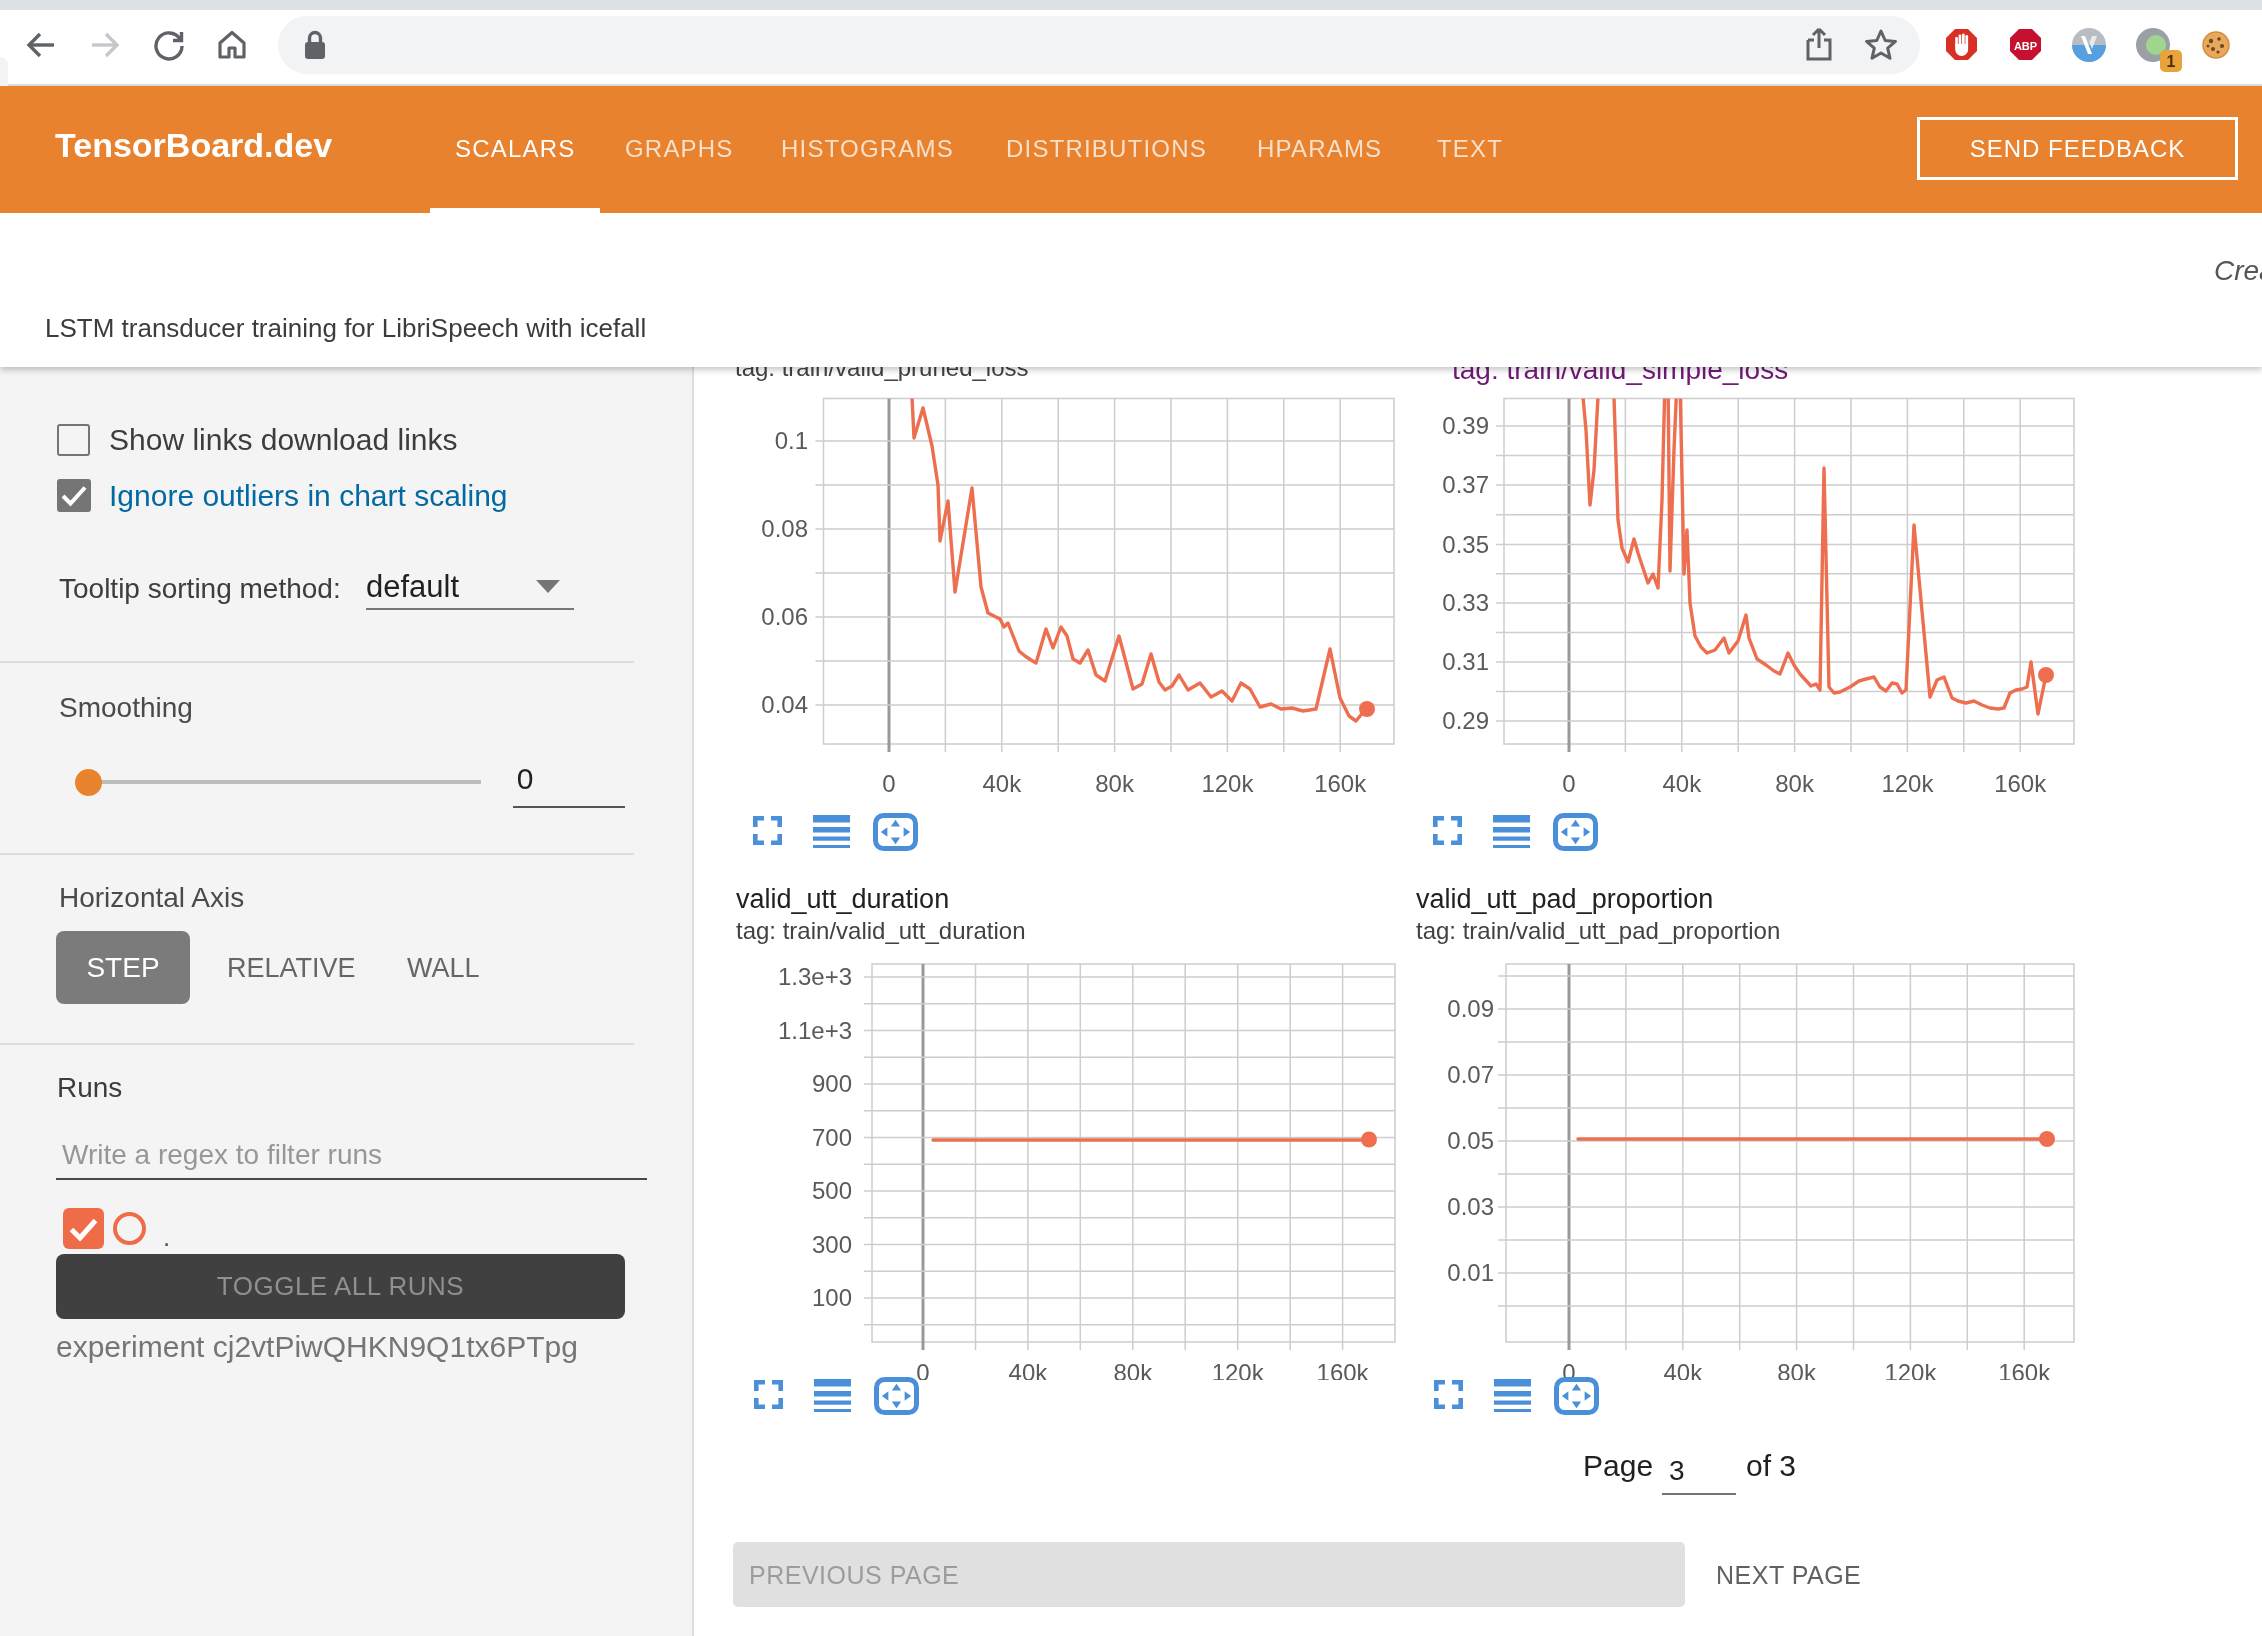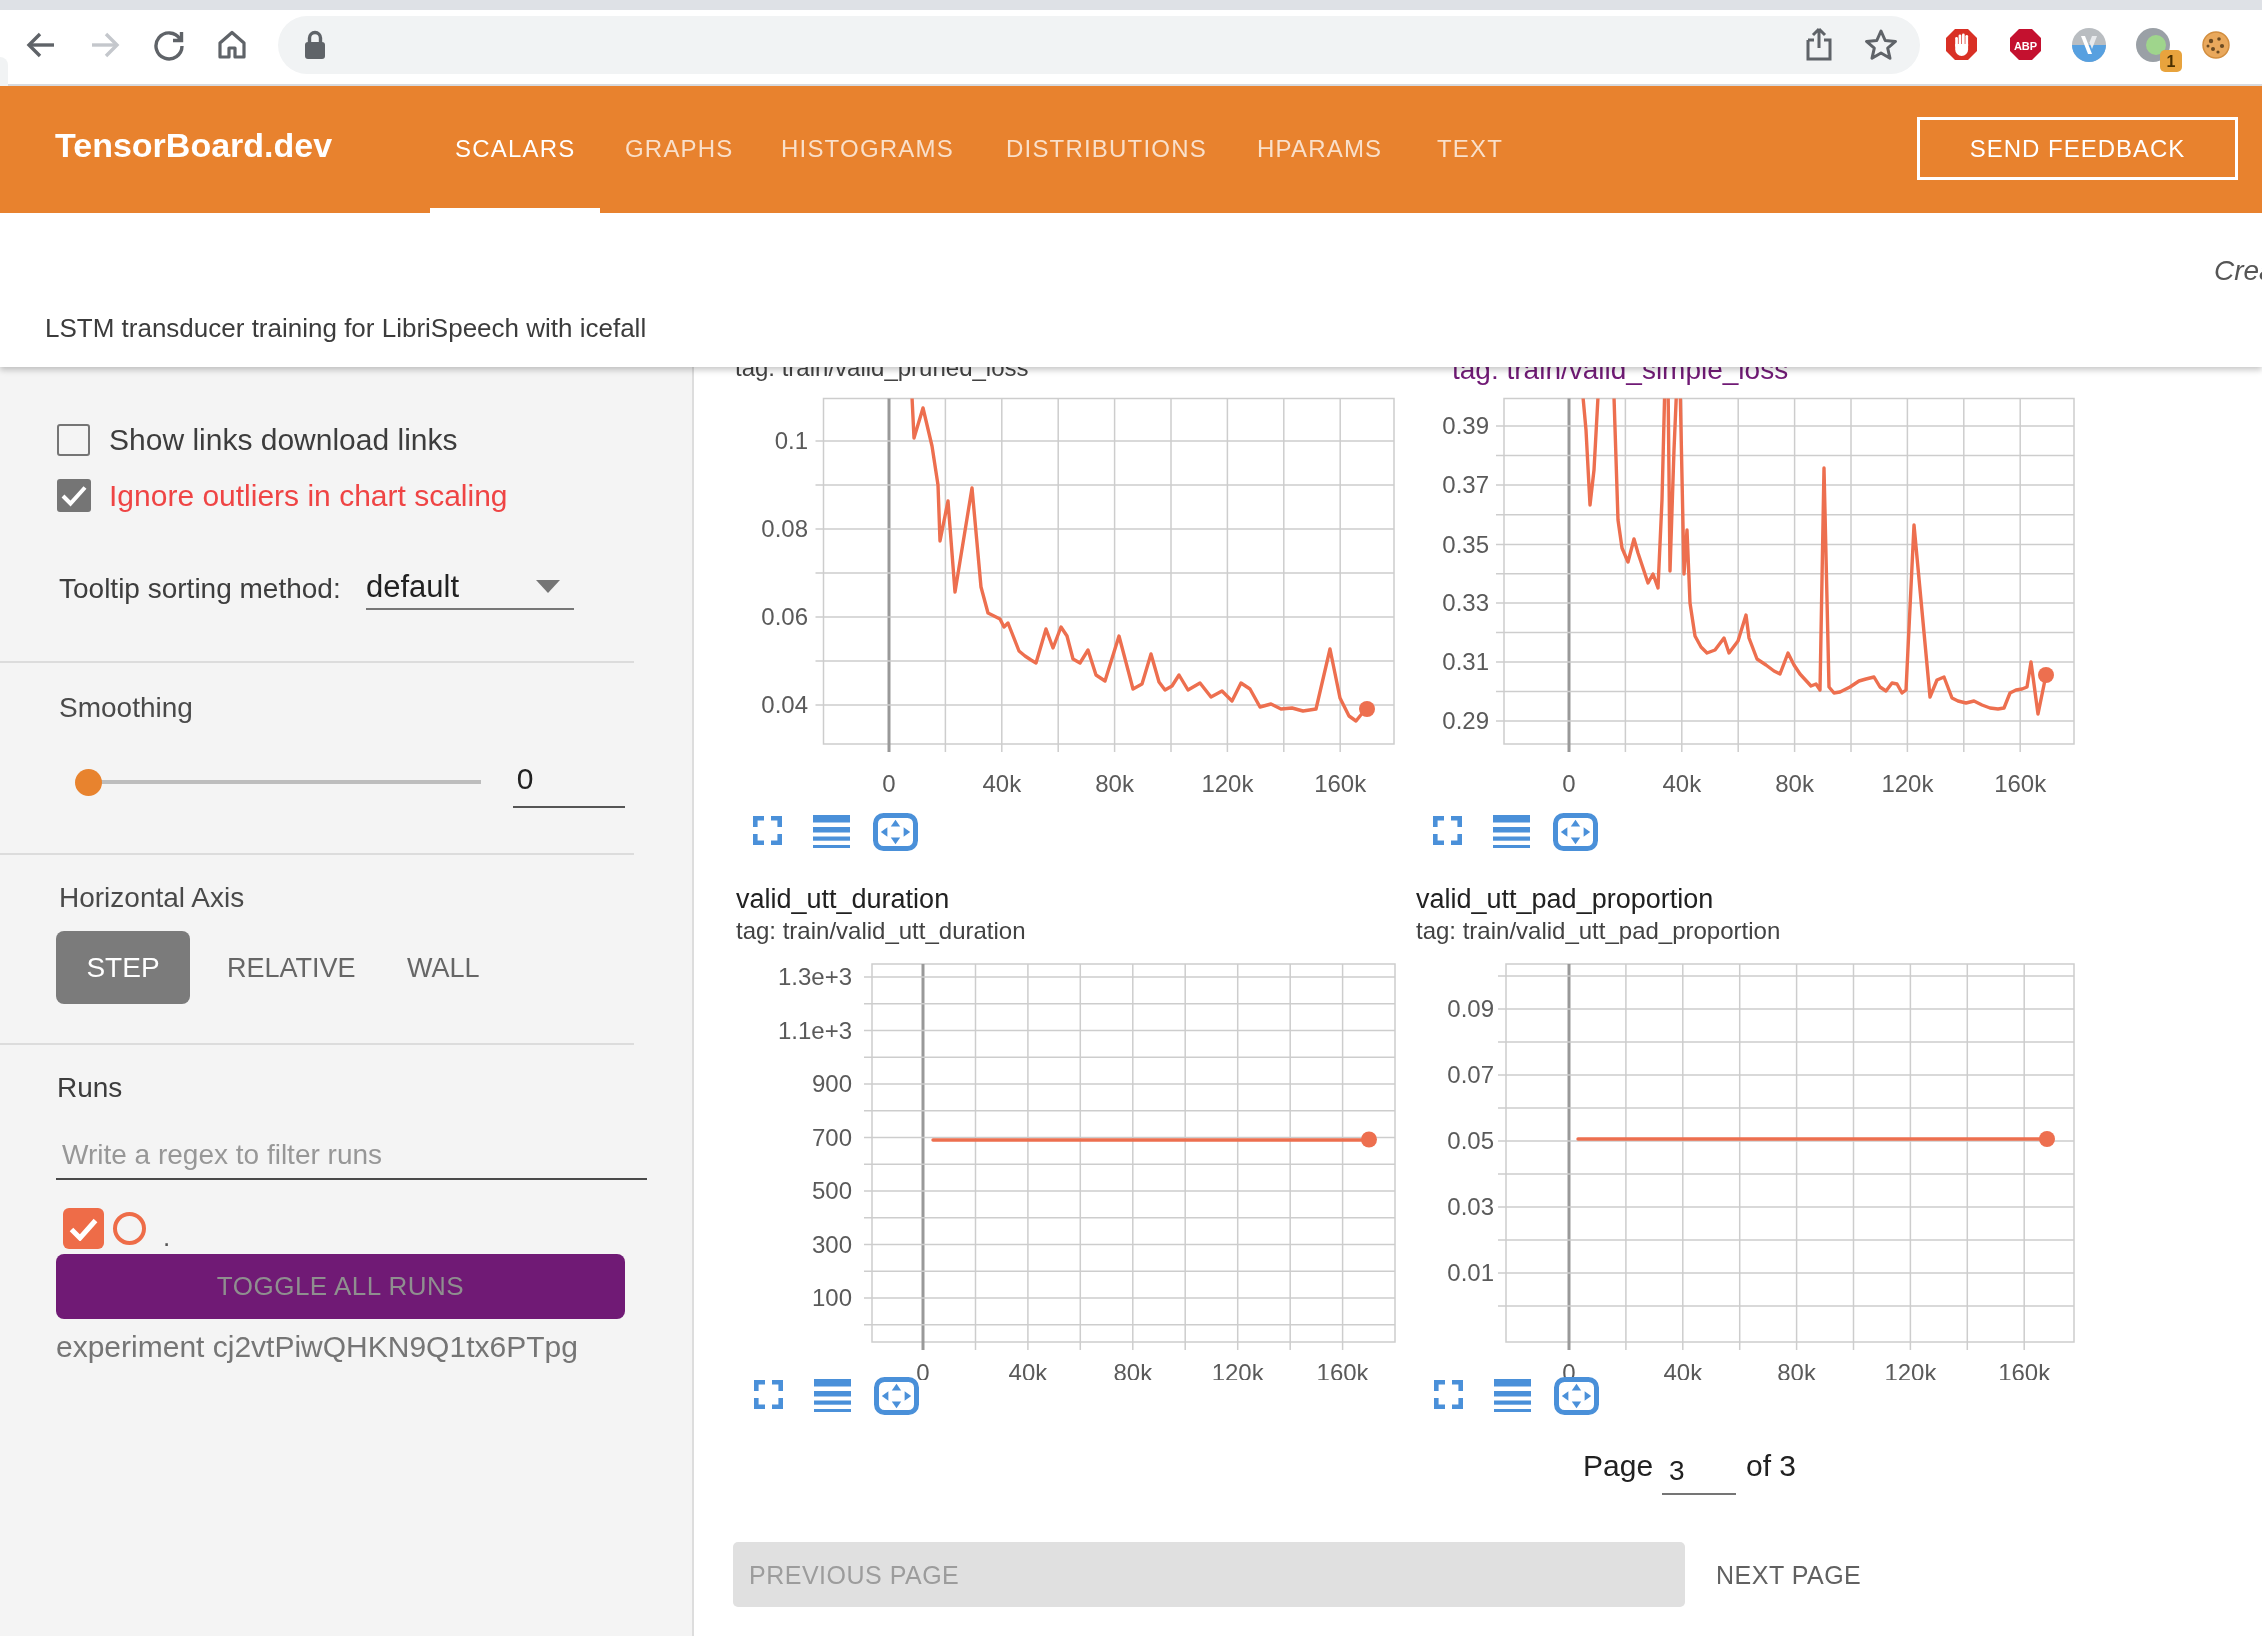--- a/index.html
+++ b/index.html
@@ -295,21 +295,21 @@
 
 <div class="abs" style="left:0;top:367px;width:694px;height:1269px;background:#f4f4f4;border-right:2px solid #ddd"></div>
 
 <div class="abs" style="left:57px;top:424px;width:33px;height:32px;border:2px solid #757575;border-radius:3px"></div>
 <div class="abs" style="left:109px;top:423px;font-size:30px;color:#3d3d3d">Show links download links</div>
 
 <div class="abs" style="left:57px;top:479px;width:34px;height:33px;background:#757575;border-radius:3px"></div>
 <svg class="abs" style="left:61px;top:485px" width="26" height="22" viewBox="0 0 26 22">
       <path d="M2 11 L9.5 18.5 L24 2.5" stroke="#fff" stroke-width="4" fill="none"></path>
     </svg>
-<div class="abs" style="left:109px;top:479px;font-size:30px;color:#ef4444">Ignore outliers in chart scaling</div>
+<div class="abs" style="left:109px;top:479px;font-size:30px;color:#0369a1">Ignore outliers in chart scaling</div>
 
 <div class="abs" style="left:59px;top:573px;font-size:28px;color:#3d3d3d">Tooltip sorting method:</div>
 <div class="abs" style="left:366px;top:569px;font-size:31px;color:#212121">default</div>
 <div class="abs" style="left:536px;top:580px;width:0;height:0;border-left:12px solid transparent;border-right:12px solid transparent;border-top:13px solid #757575"></div>
 <div class="abs" style="left:366px;top:608px;width:208px;border-bottom:2px solid #777"></div>
 
 <div class="abs" style="left:0;top:661px;width:634px;border-bottom:2px solid #dcdcdc"></div>
 
 <div class="abs" style="left:59px;top:692px;font-size:28px;color:#4a4a4a">Smoothing</div>
 <div class="abs" style="left:99px;top:780px;width:382px;height:4px;background:#bdbdbd"></div>
@@ -330,21 +330,21 @@
 <div class="abs" style="left:62px;top:1139px;font-size:28px;color:#979797">Write a regex to filter runs</div>
 <div class="abs" style="left:56px;top:1178px;width:591px;border-bottom:2.5px solid #4a4a4a"></div>
 
 <div class="abs" style="left:63px;top:1208px;width:41px;height:41px;background:#ee6c48;border-radius:6px"></div>
 <svg class="abs" style="left:69px;top:1218px" width="29" height="23" viewBox="0 0 29 23">
       <path d="M2.5 11.5 L11 20 L26.5 2.5" stroke="#fff" stroke-width="5" fill="none"></path>
     </svg>
 <div class="abs" style="left:113px;top:1212px;width:33px;height:33px;border:4px solid #ee6c48;border-radius:50%"></div>
 <div class="abs" style="left:163px;top:1222px;font-size:26px;color:#555">.</div>
 
-<div class="abs" style="left:56px;top:1254px;width:569px;height:65px;background:#701a75;border-radius:8px;text-align:center;line-height:65px;font-size:26px;letter-spacing:.5px;color:#8f8f8f">TOGGLE ALL RUNS</div>
+<div class="abs" style="left:56px;top:1254px;width:569px;height:65px;background:#404040;border-radius:8px;text-align:center;line-height:65px;font-size:26px;letter-spacing:.5px;color:#8f8f8f">TOGGLE ALL RUNS</div>
 <div class="abs" style="left:56px;top:1330px;font-size:30px;color:#757575">experiment cj2vtPiwQHKN9Q1tx6PTpg</div>
 
 <div class="abs" style="left:0;top:213px;width:2262px;height:154px;background:#fff;box-shadow:0 3px 6px rgba(0,0,0,.22)"></div>
 <div class="abs" style="left:2214px;top:255px;font-size:28px;font-style:italic;color:#555">Crea</div>
 <div class="abs" style="left:45px;top:313px;font-size:26px;color:#3c3c3c">LSTM transducer training for LibriSpeech with icefall</div>
 
 <div class="abs" style="left:0;top:86px;width:2262px;height:127px;background:#e8822e"></div>
 <div class="abs" style="left:55px;top:126px;font-size:34px;font-weight:bold;color:#fff">TensorBoard.dev</div>
 <div class="abs" style="left:455px;top:135px;font-size:24px;letter-spacing:1.2px;color:#fff">SCALARS</div>
 <div class="abs" style="left:625px;top:135px;font-size:24px;letter-spacing:1.2px;color:rgba(255,255,255,.75)">GRAPHS</div>

